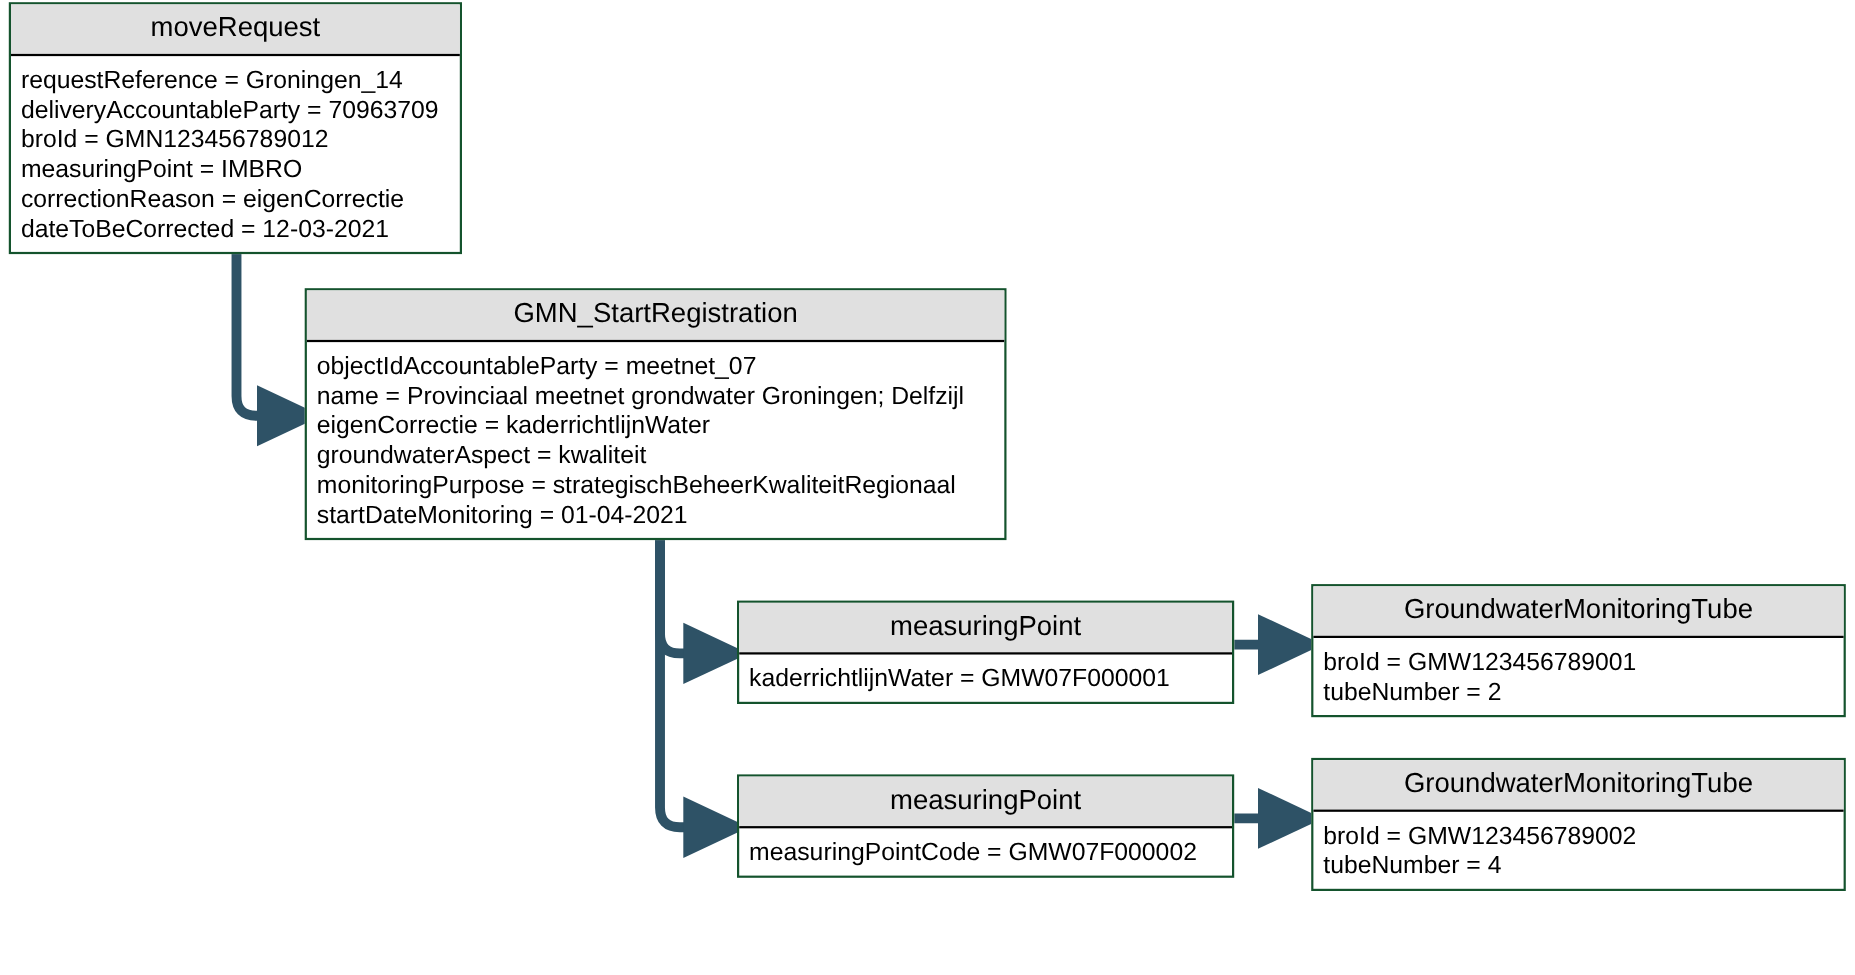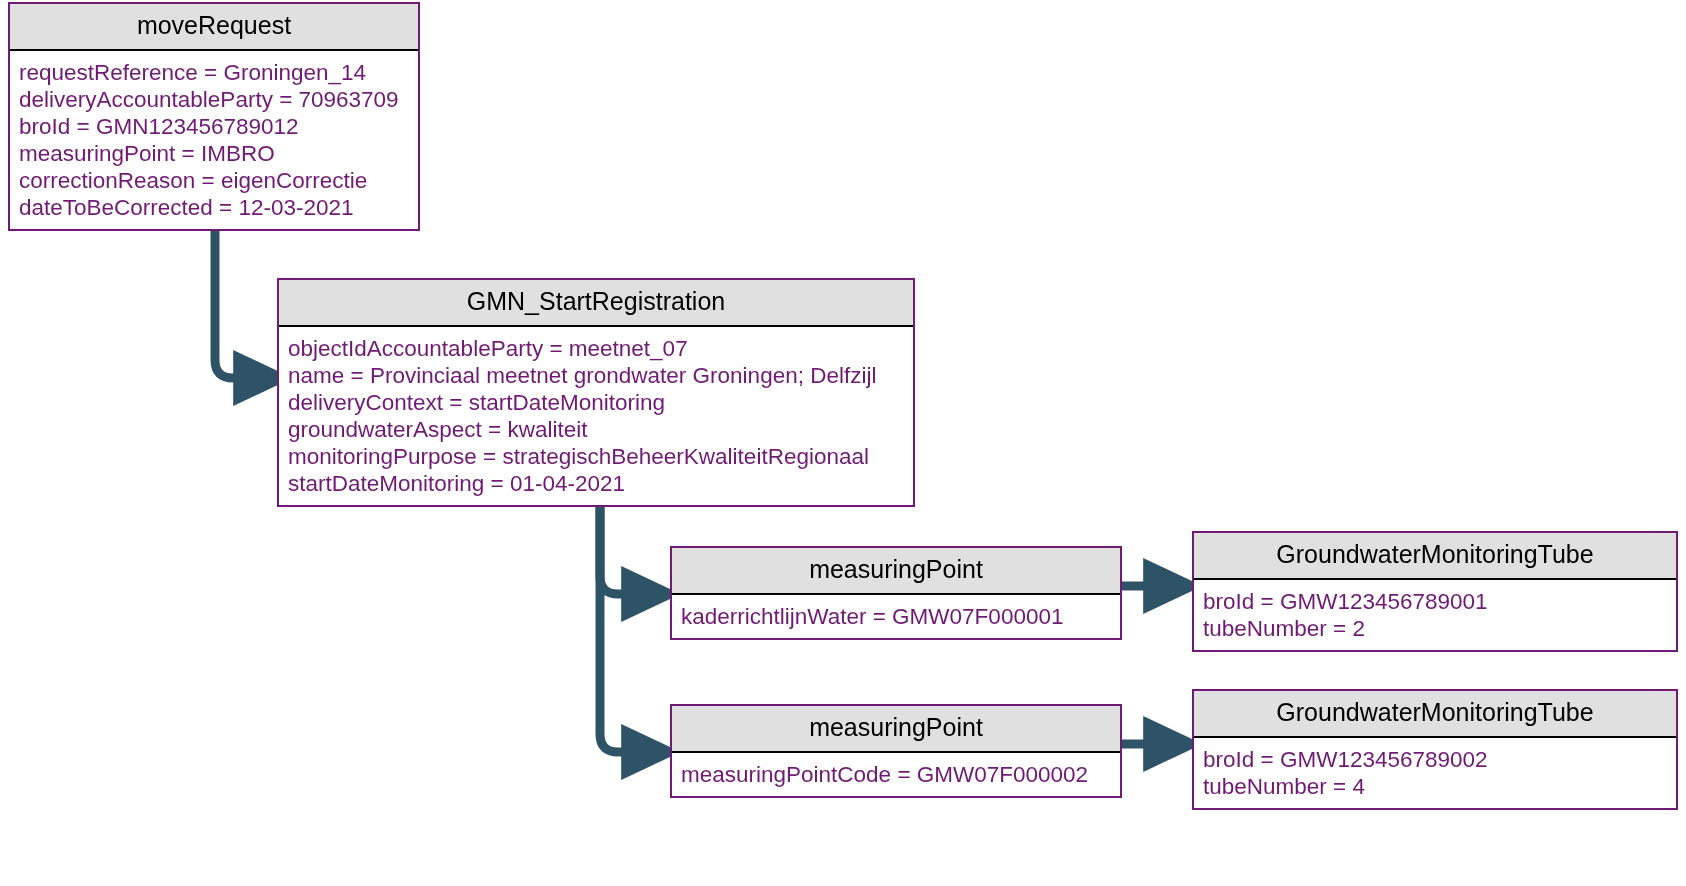--- a/index.html
+++ b/index.html
@@ -13,21 +13,21 @@
     height: 886px;
     background: #ffffff;
     font-family: "Liberation Sans", sans-serif;
     overflow: hidden;
   }
 
   
   .uml-box {
     position: absolute;
     box-sizing: border-box;
-    border: 2px solid #701a75;
+    border: 2px solid #14532d;
     background: #ffffff;
   }
   .uml-header {
     box-sizing: border-box;
     background: #e0e0e0;
     border-bottom: 2px solid #000000;
     text-align: center;
     color: #000000;
     font-size: 25px;
     line-height: 1.0;
@@ -36,21 +36,21 @@
   }
   .uml-body {
     box-sizing: border-box;
     padding: 8px 9px 8px 9px;
     color: #000000;
     font-size: 22.5px;
     line-height: 27px;
   }
   .uml-attr {
     white-space: nowrap;
-    color: #701a75;
+    color: #000000;
   }
 
   
   #connectors {
     position: absolute;
     left: 0;
     top: 0;
     width: 1686px;
     height: 886px;
     pointer-events: none;
@@ -84,26 +84,26 @@
     <div class="uml-body">
       <div class="uml-attr">requestReference = Groningen_14</div>
       <div class="uml-attr">deliveryAccountableParty = 70963709</div>
       <div class="uml-attr">broId = GMN123456789012</div>
       <div class="uml-attr">measuringPoint = IMBRO</div>
       <div class="uml-attr">correctionReason = eigenCorrectie</div>
       <div class="uml-attr">dateToBeCorrected = 12-03-2021</div>
     </div>
   </div>
 
-  <div class="uml-box" style="left:277px; top:262px; width:638px;margin-top:16px;">
+  <div class="uml-box" style="left:277px; top:262px; width:638px;">
     <div class="uml-header">GMN_StartRegistration</div>
     <div class="uml-body">
       <div class="uml-attr">objectIdAccountableParty = meetnet_07</div>
       <div class="uml-attr">name = Provinciaal meetnet grondwater Groningen; Delfzijl</div>
-      <div class="uml-attr">deliveryContext = startDateMonitoring</div>
+      <div class="uml-attr">eigenCorrectie = kaderrichtlijnWater</div>
       <div class="uml-attr">groundwaterAspect = kwaliteit</div>
       <div class="uml-attr">monitoringPurpose = strategischBeheerKwaliteitRegionaal</div>
       <div class="uml-attr">startDateMonitoring = 01-04-2021</div>
     </div>
   </div>
 
   <div class="uml-box" style="left:670px; top:546px; width:452px;">
     <div class="uml-header">measuringPoint</div>
     <div class="uml-body">
       <div class="uml-attr">kaderrichtlijnWater = GMW07F000001</div>

